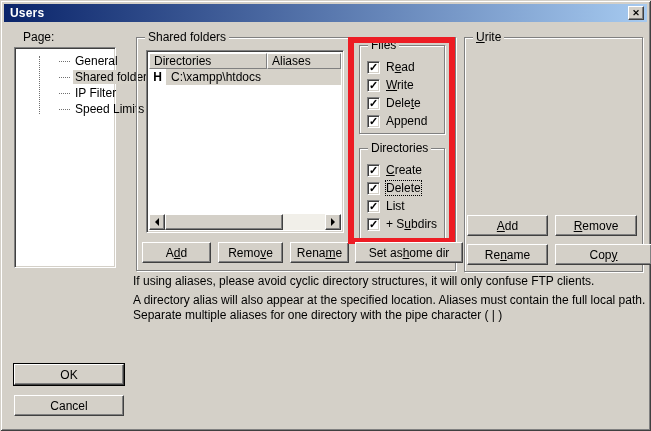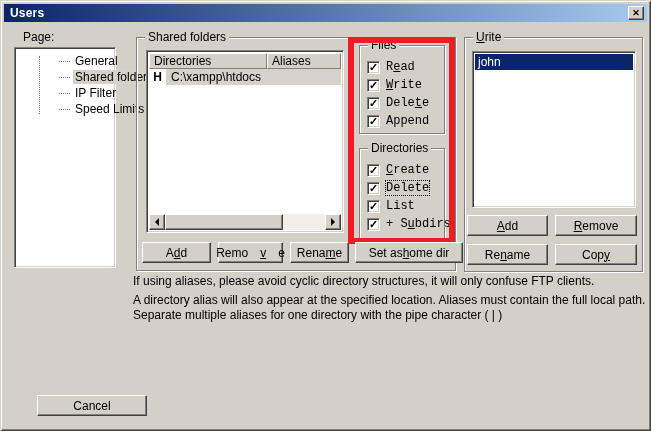--- a/index.html
+++ b/index.html
@@ -87,21 +87,21 @@
   .tri-left { width: 0; height: 0; border: 4px solid transparent; border-left: none; border-right: 4px solid #000; }
   .tri-right { width: 0; height: 0; border: 4px solid transparent; border-right: none; border-left: 4px solid #000; }
 
   
   .cb-row { position: relative; height: 18px; display: flex; align-items: center; padding-left: 7px; }
   .cb-box { width: 13px; height: 13px; background: #fff; flex: 0 0 13px;
     border: 1px solid; border-color: #808080 #fff #fff #808080;
     box-shadow: inset 1px 1px 0 #404040, inset -1px -1px 0 #d4d0c8;
     display: flex; align-items: center; justify-content: center;
     font-size: 11px; line-height: 11px; font-weight: bold; }
-  .cb-label { margin-left: 6px; white-space: nowrap; font-family: Liberation Mono, monospace; }
+  .cb-label { margin-left: 6px; white-space: nowrap; }
   .cb-label.focused { outline: 1px dotted #000; }
   .group .cb-area { position: absolute; left: 0; top: 12px; right: 0; }
 
   
   .users-list { position: absolute; left: 472px; top: 51px; width: 164px; height: 157px; }
   .users-list .u-inner { position: absolute; inset: 2px; background: #fff; overflow: hidden; }
   .user-row { height: 16px; line-height: 16px; padding-left: 3px; }
   .user-row.selected { background: var(--selection-bg, #0a246a); color: var(--selection-text, #fff); }
 
   
@@ -171,21 +171,21 @@
         </div>
       </div>
     </div>
   </div>
 
   <div class="btn3d" style="left:142px; top:242px; width:69px;">
     <span>A</span>
       <span class="ac">d</span>
       <span>d</span>
   </div>
-  <div class="btn3d" style="left:218px; top:242px; width:65px;gap:12px;">
+  <div class="btn3d" style="left:218px; top:242px; width:65px;">
     <span>Remo</span>
       <span class="ac">v</span>
       <span>e</span>
   </div>
   <div class="btn3d" style="left:290px; top:242px; width:59px;">
     <span>Rena</span>
       <span class="ac">m</span>
       <span>e</span>
   </div>
   <div class="btn3d" style="left:355px; top:242px; width:108px; z-index:60;">
@@ -237,47 +237,43 @@
       </div>
     </div>
   </div>
 
   <div class="red-rect"></div>
 
   <div class="group" style="left:464px; top:37px; width:179px; height:235px;">
     <span class="group-label"><span></span><span class="ac">U</span><span>rite</span></span>
   </div>
 
-  <div class="users-list sunken">
-    <div class="u-inner">
-      <div class="user-row selected">john</div>
-    </div>
-  </div>
 
   <div class="btn3d" style="left:467px; top:215px; width:81px;">
     <span></span>
       <span class="ac">A</span>
       <span>dd</span>
   </div>
   <div class="btn3d" style="left:555px; top:215px; width:82px;">
     <span></span>
       <span class="ac">R</span>
       <span>emove</span>
   </div>
   <div class="btn3d" style="left:467px; top:244px; width:81px;">
     <span>Re</span>
       <span class="ac">n</span>
       <span>ame</span>
   </div>
-  <div class="btn3d" style="left:555px; top:244px; width:82px;">
+  <div class="btn3d" style="left:555px; top:244px; width:97px;">
     <span>Cop</span>
       <span class="ac">y</span>
       <span></span>
   </div>
 
   <div class="desc">
     <p>If using aliases, please avoid cyclic directory structures, it will only confuse FTP clients.</p>
     <p>A directory alias will also appear at the specified location. Aliases must contain the full local path. Separate multiple aliases for one directory with the pipe character ( | )</p>
   </div>
 
-  <div class="btn3d" style="left:14px; top:395px; width:110px; height:21px;margin-left:23px;">Cancel</div>
+  <div class="btn3d default" style="left:14px; top:364px; width:110px; height:21px;">OK</div>
+  <div class="btn3d" style="left:14px; top:395px; width:110px; height:21px;">Cancel</div>
 
 </div>
 
 </body></html>

